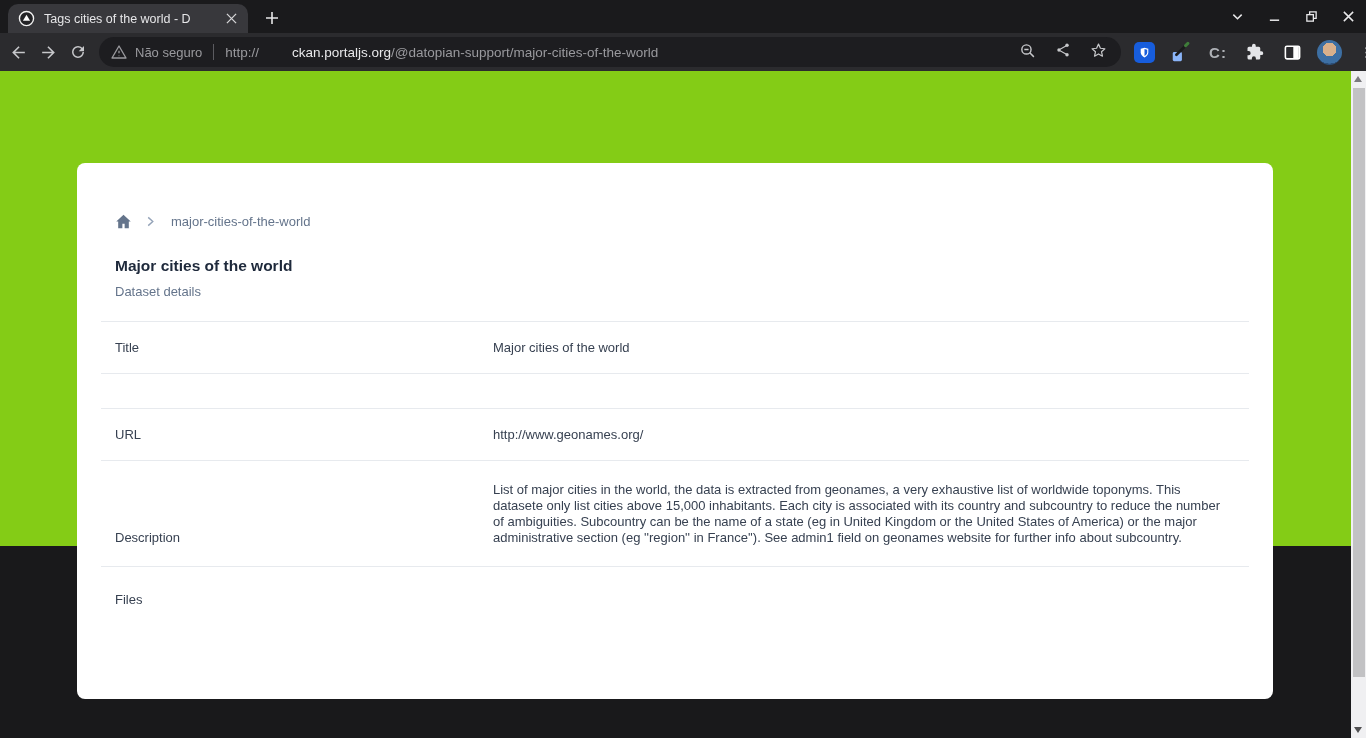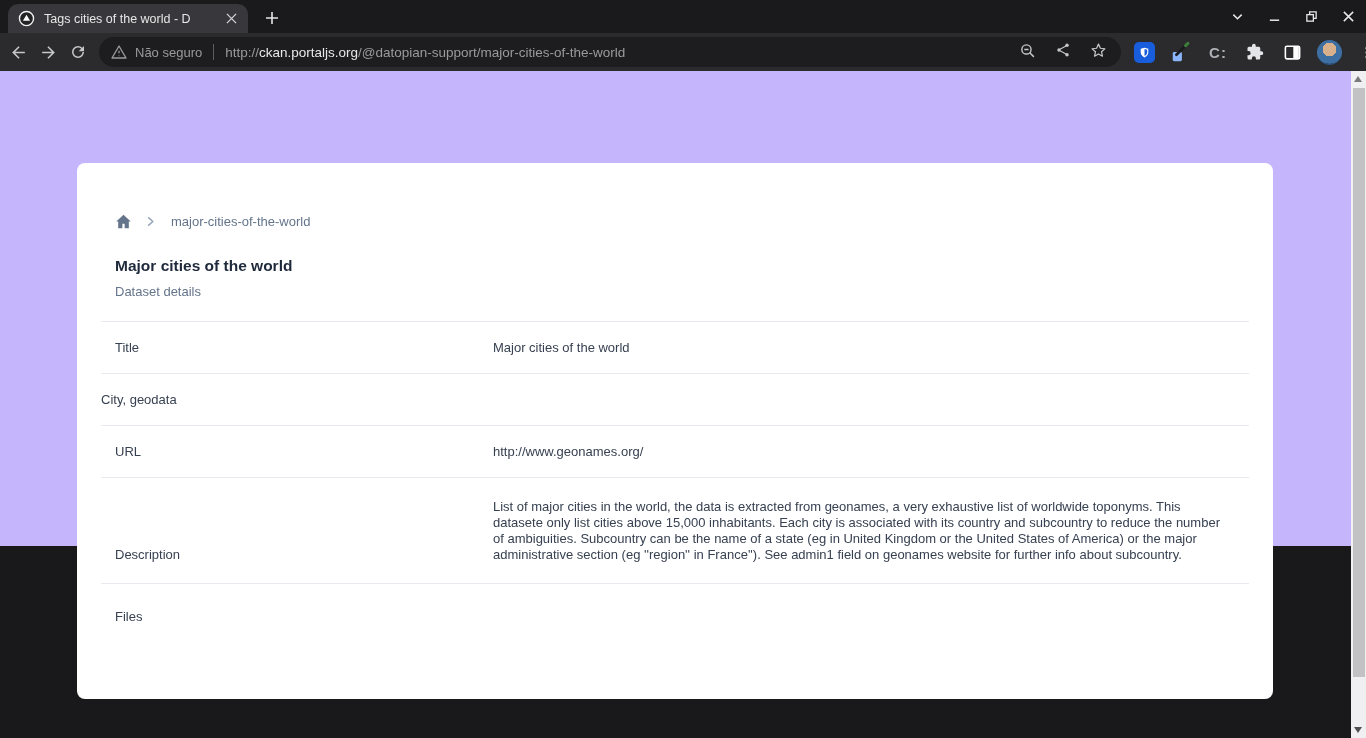--- a/index.html
+++ b/index.html
@@ -22,31 +22,31 @@
 
   
   .toolbar { height:38px; background:#2b2b2e; display:flex; align-items:center; padding:0 10px 0 3px; }
   .nav-btn { width:30px; height:30px; border-radius:50%; display:flex; align-items:center; justify-content:center; color:#c7c8cb; flex:0 0 auto; }
   .omnibox { margin-left:6px; width:1022px; height:30px; background:#1d1d20; border-radius:15px; display:flex;
              align-items:center; padding:0 14px 0 12px; flex:0 0 auto; }
   .sec-icon { color:#9a9a9e; display:flex; }
   .sec-label { margin-left:8px; color:#9a9a9e; font-size:13px; white-space:nowrap; }
   .omni-sep { width:1px; height:16px; background:#5b5b60; margin:0 11px; }
   .url { font-size:13.5px; color:#9a9a9e; white-space:nowrap; overflow:hidden; }
-  .url .domain { color:#e8e8ea; }
+  .url .domain { color:#e8e8ea;margin-left:33px; }
   .omni-right { margin-left:auto; display:flex; align-items:center; gap:19px; color:#c7c8cb; }
   .ext-area { display:flex; align-items:center; margin-left:10px; gap:11px; }
   .ext-btn { width:26px; height:26px; display:flex; align-items:center; justify-content:center; color:#c7c8cb; flex:0 0 auto; }
   .bw-shield { width:21px; height:21px; background:#175ddc; border-radius:5px; display:flex; align-items:center; justify-content:center; }
   .ext-c { color:#aeb1b6; font-weight:bold; font-size:15px; letter-spacing:1px; }
   .avatar { width:25px; height:25px; border-radius:50%;
             background:radial-gradient(circle at 50% 38%, #d8b08c 0 34%, #3d6fa3 35% 70%, #2c4f78 71%); }
 
   
-  .page { position:relative; height:475px; background:#c4b5fd; }
+  .page { position:relative; height:475px; background:#84cc16; }
   .scrollbar { position:absolute; right:0; top:0; width:15px; height:667px; background:#f0f0f2; }
   .scroll-up { position:absolute; top:5px; left:3px; width:0; height:0; border-left:4.5px solid transparent;
                border-right:4.5px solid transparent; border-bottom:6px solid #7a7a7e; }
   .scroll-down { position:absolute; bottom:5px; left:3px; width:0; height:0; border-left:4.5px solid transparent;
                border-right:4.5px solid transparent; border-top:6px solid #505052; }
   .scroll-thumb { position:absolute; top:17px; left:1.5px; width:12px; height:589px; background:#c2c2c4; }
 
   .card { position:absolute; left:77px; top:92px; width:1196px; height:536px; background:#ffffff; border-radius:8px;
           padding:50px 24px 0 24px; }
 
@@ -235,21 +235,20 @@
 
     <div class="ds-title">Major cities of the world</div>
     <div class="ds-sub">Dataset details</div>
 
     <div class="fields">
       <div class="frow">
         <div class="flabel">Title</div>
         <div class="fvalue">Major cities of the world</div>
       </div>
       <div class="frow">
-        <div class="fvalue">City, geodata</div>
       </div>
       <div class="frow">
         <div class="flabel">URL</div>
         <div class="fvalue">http://www.geonames.org/</div>
       </div>
       <div class="frow desc">
         <div class="flabel">Description</div>
         <div class="fvalue">List of major cities in the world, the data is extracted from geonames, a very exhaustive list of worldwide toponyms. This datasete only list cities above 15,000 inhabitants. Each city is associated with its country and subcountry to reduce the number of ambiguities. Subcountry can be the name of a state (eg in United Kingdom or the United States of America) or the major administrative section (eg ''region'' in France''). See admin1 field on geonames website for further info about subcountry.</div>
       </div>
       <div class="frow files">

